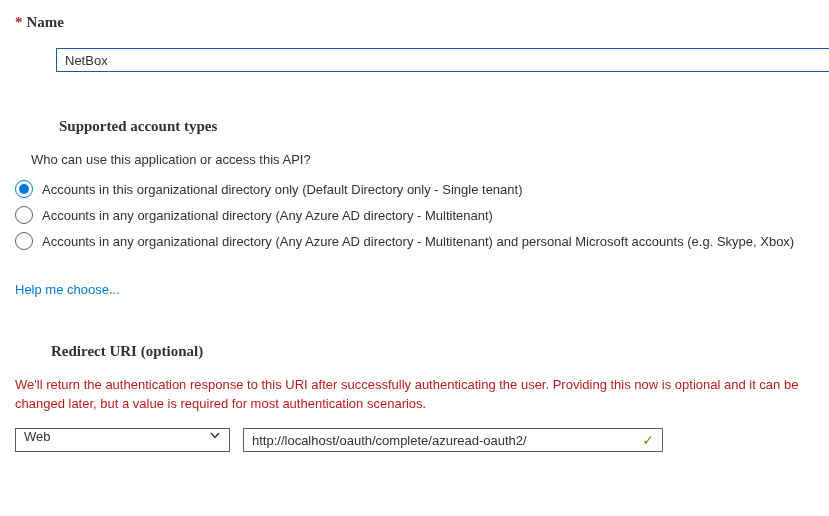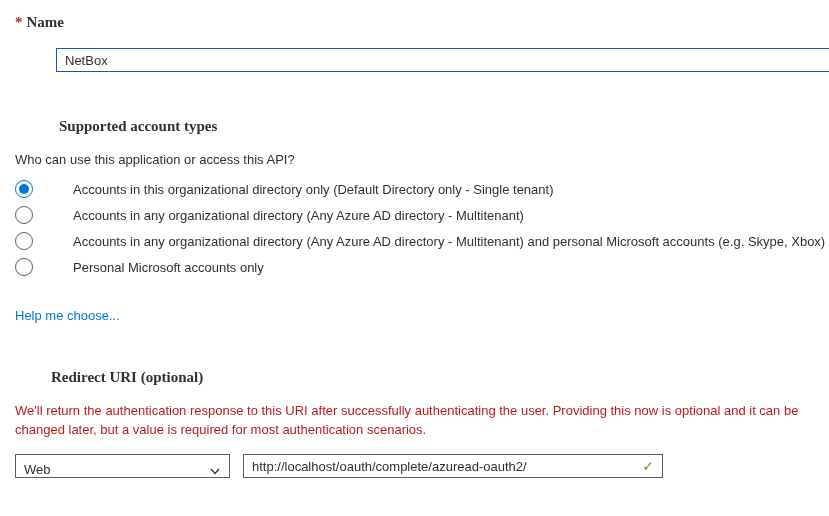--- a/index.html
+++ b/index.html
@@ -51,31 +51,30 @@
     color: #57a300;
     font-size: 14px;
     font-weight: bold;
     line-height: 1;
     margin-left: 8px;
     flex: 0 0 auto;
   }
   .name-box { width: 800px; }
 
   .sat-title { margin-top: 44px; margin-left: 44px; }
-  .question { margin-top: 16px; font-size: 13px; line-height: 16px; }
+  .question { margin-top: 16px; font-size: 13px; line-height: 16px; margin-left: 16px; }
 
   .radio-group { margin-top: 12px; }
   .radio-row {
     display: flex;
     align-items: center;
     margin-bottom: 8px;
     height: 18px;
     cursor: pointer;
     white-space: nowrap;
-    gap: 31px;
   }
   .radio {
     width: 18px; height: 18px;
     border: 1px solid #605e5c;
     border-radius: 50%;
     flex: 0 0 auto;
     margin-right: 9px;
     position: relative;
     background: #ffffff;
   }
@@ -112,21 +111,21 @@
   .uri-row {
     margin-top: 15px;
     display: flex;
     align-items: center;
   }
   .selectbox {
     width: 215px;
     height: 24px;
     border: 1px solid #605e5c;
     display: flex;
-    align-items: flex-end;
+    align-items: flex-start;
     justify-content: space-between;
     padding: 0 8px;
     font-size: 13px;
     cursor: pointer;
     background: #ffffff;
     flex: 0 0 auto;
   }
   .chevron { width: 12px; height: 12px; flex: 0 0 auto; }
   .uri-box {
     width: 420px;
@@ -157,24 +156,20 @@
         <span class="radio-label">Accounts in this organizational directory only (Default Directory only - Single tenant)</span>
       </div>
       <div class="radio-row">
         <span class="radio"></span>
         <span class="radio-label">Accounts in any organizational directory (Any Azure AD directory - Multitenant)</span>
       </div>
       <div class="radio-row">
         <span class="radio"></span>
         <span class="radio-label">Accounts in any organizational directory (Any Azure AD directory - Multitenant) and personal Microsoft accounts (e.g. Skype, Xbox)</span>
       </div>
-      <div class="radio-row">
-        <span class="radio"></span>
-        <span class="radio-label">Personal Microsoft accounts only</span>
-      </div>
     </div>
 
     <a class="help-link">Help me choose...</a>
   </section>
 
   <section>
     <h2 class="section-title redirect-title">Redirect URI (optional)</h2>
     <p class="redirect-desc">We'll return the authentication response to this URI after successfully authenticating the user. Providing this now is optional and it can be changed later, but a value is required for most authentication scenarios.</p>
 
     <div class="uri-row">

